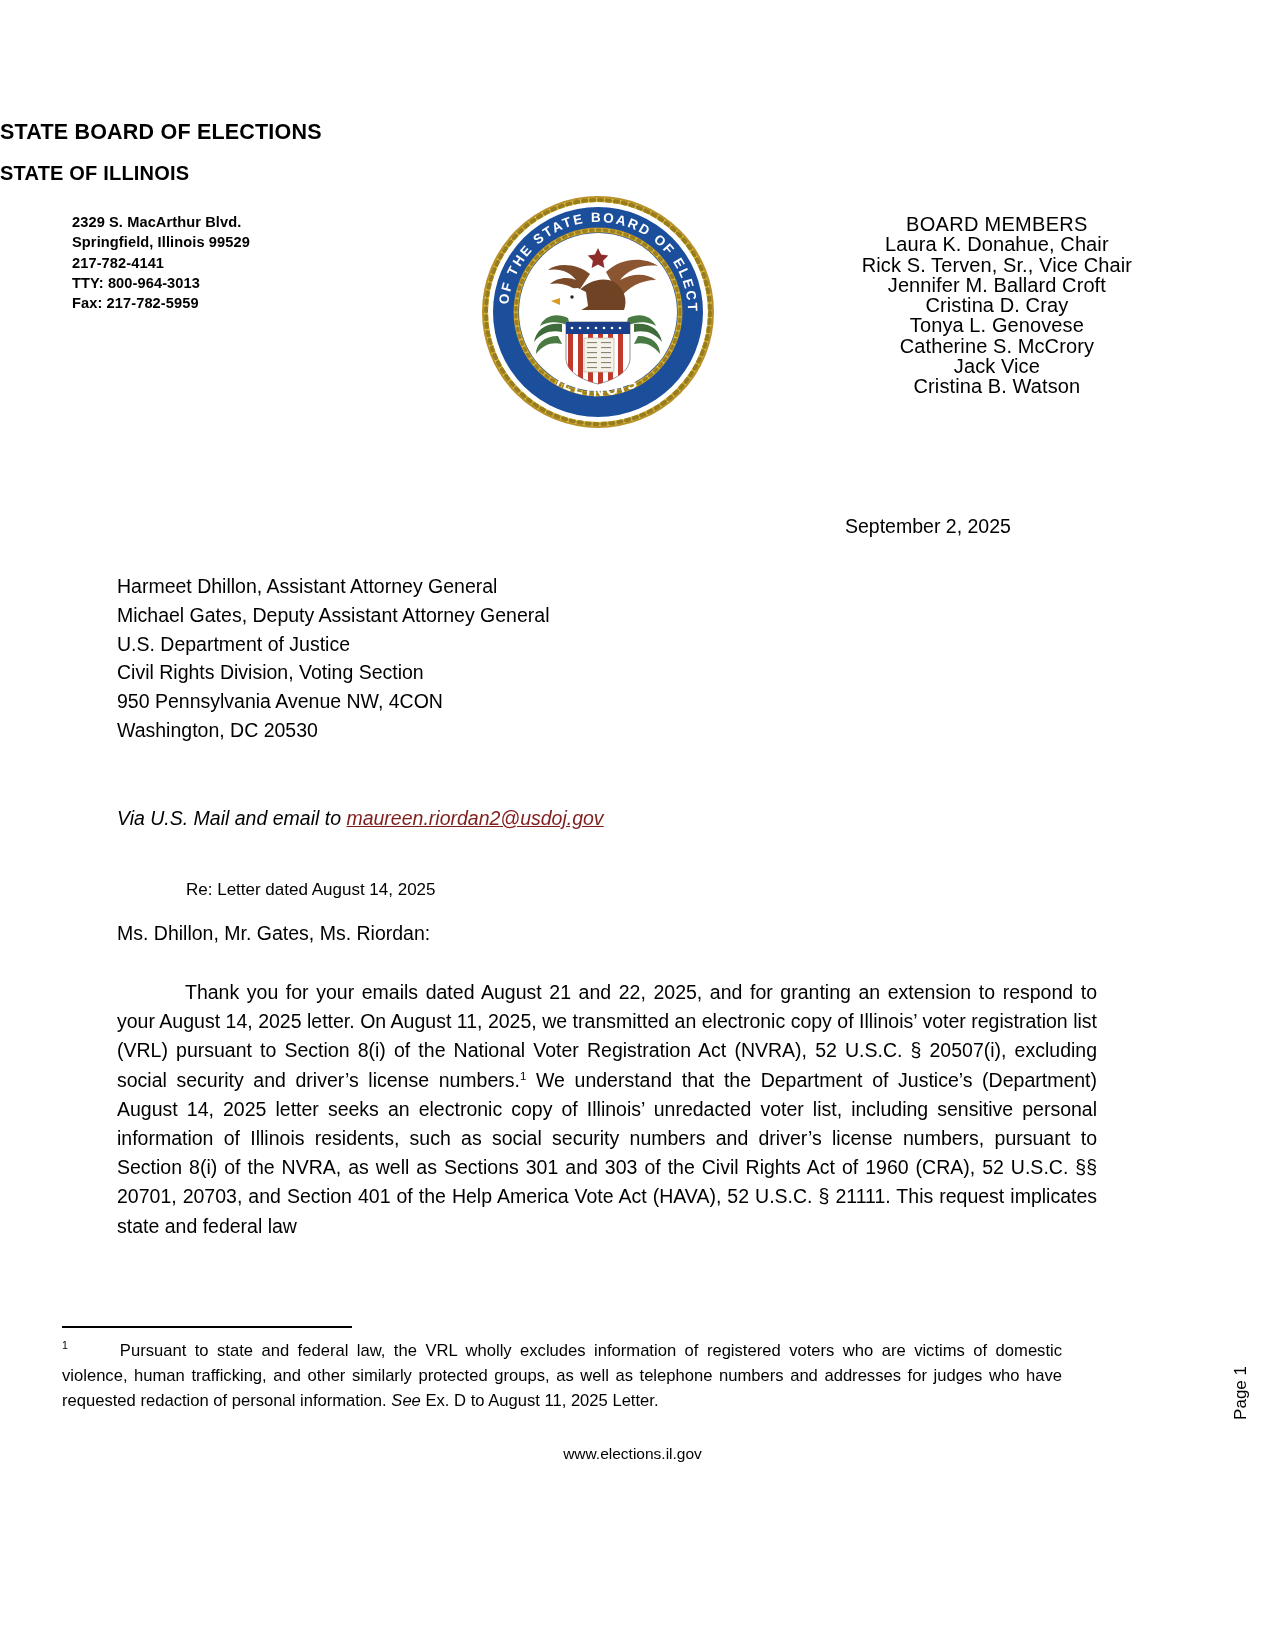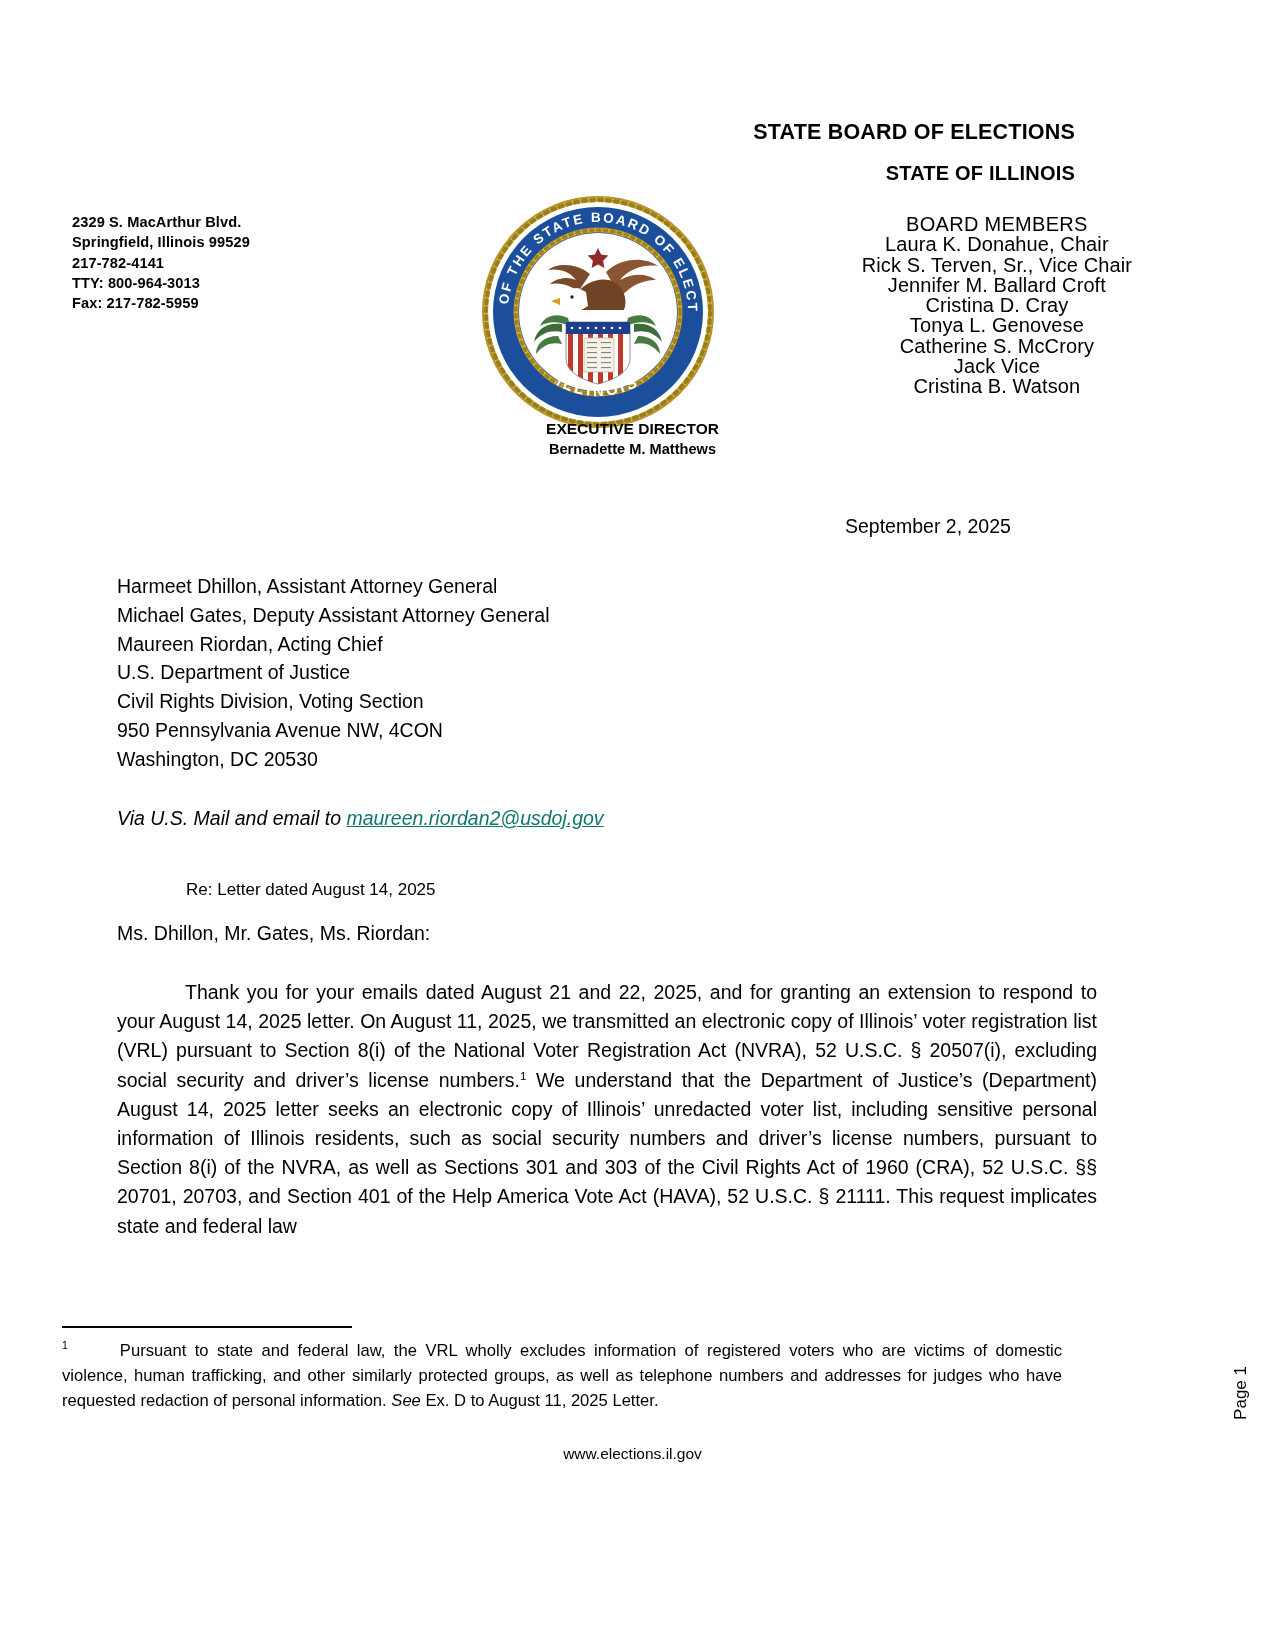--- a/index.html
+++ b/index.html
@@ -20,21 +20,21 @@
     inset: 0;
     background: #fff;
   }
 
   
   .masthead-titles {
     position: absolute;
     top: 122px;
     left: 0;
     width: 1075px;
-    text-align: right;
+    text-align: left;
   }
   .org-title {
     font-weight: bold;
     font-size: 21.5px;
     letter-spacing: 0.2px;
     line-height: 1.0;
   }
   .state-title {
     font-weight: bold;
     font-size: 20px;
@@ -109,21 +109,21 @@
   .via-line {
     position: absolute;
     top: 806px;
     left: 117px;
     font-size: 19.5px;
     font-style: italic;
     line-height: 1.3;
     white-space: nowrap;
   }
   .via-line a {
-    color: #0f766e;
+    color: #7f1d1d;
     font-style: italic;
   }
   .re-line {
     position: absolute;
     top: 880px;
     left: 186px;
     font-size: 17px;
   }
   .salutation {
     position: absolute;
@@ -310,31 +310,26 @@
             <rect x="105" y="166" width="10" height="1.1"></rect>
             <rect x="119" y="166" width="10" height="1.1"></rect>
             <rect x="105" y="171" width="10" height="1.1"></rect>
             <rect x="119" y="171" width="10" height="1.1"></rect>
           </g>
         </g>
       </g>
     </svg>
   </div>
 
-  <div class="exec-block">
-    <div>EXECUTIVE DIRECTOR</div>
-    <div class="exec-name">Bernadette M. Matthews</div>
-  </div>
 
   <div class="letter-date">September 2, 2025</div>
 
   <div class="recipient">
     <div>Harmeet Dhillon, Assistant Attorney General</div>
     <div>Michael Gates, Deputy Assistant Attorney General</div>
-    <div>Maureen Riordan, Acting Chief</div>
     <div>U.S. Department of Justice</div>
     <div>Civil Rights Division, Voting Section</div>
     <div>950 Pennsylvania Avenue NW, 4CON</div>
     <div>Washington, DC 20530</div>
   </div>
 
   <div class="via-line"><span>Via U.S. Mail and email to </span><a href="#">maureen.riordan2@usdoj.gov</a></div>
 
   <div class="re-line">Re: Letter dated August 14, 2025</div>
 

